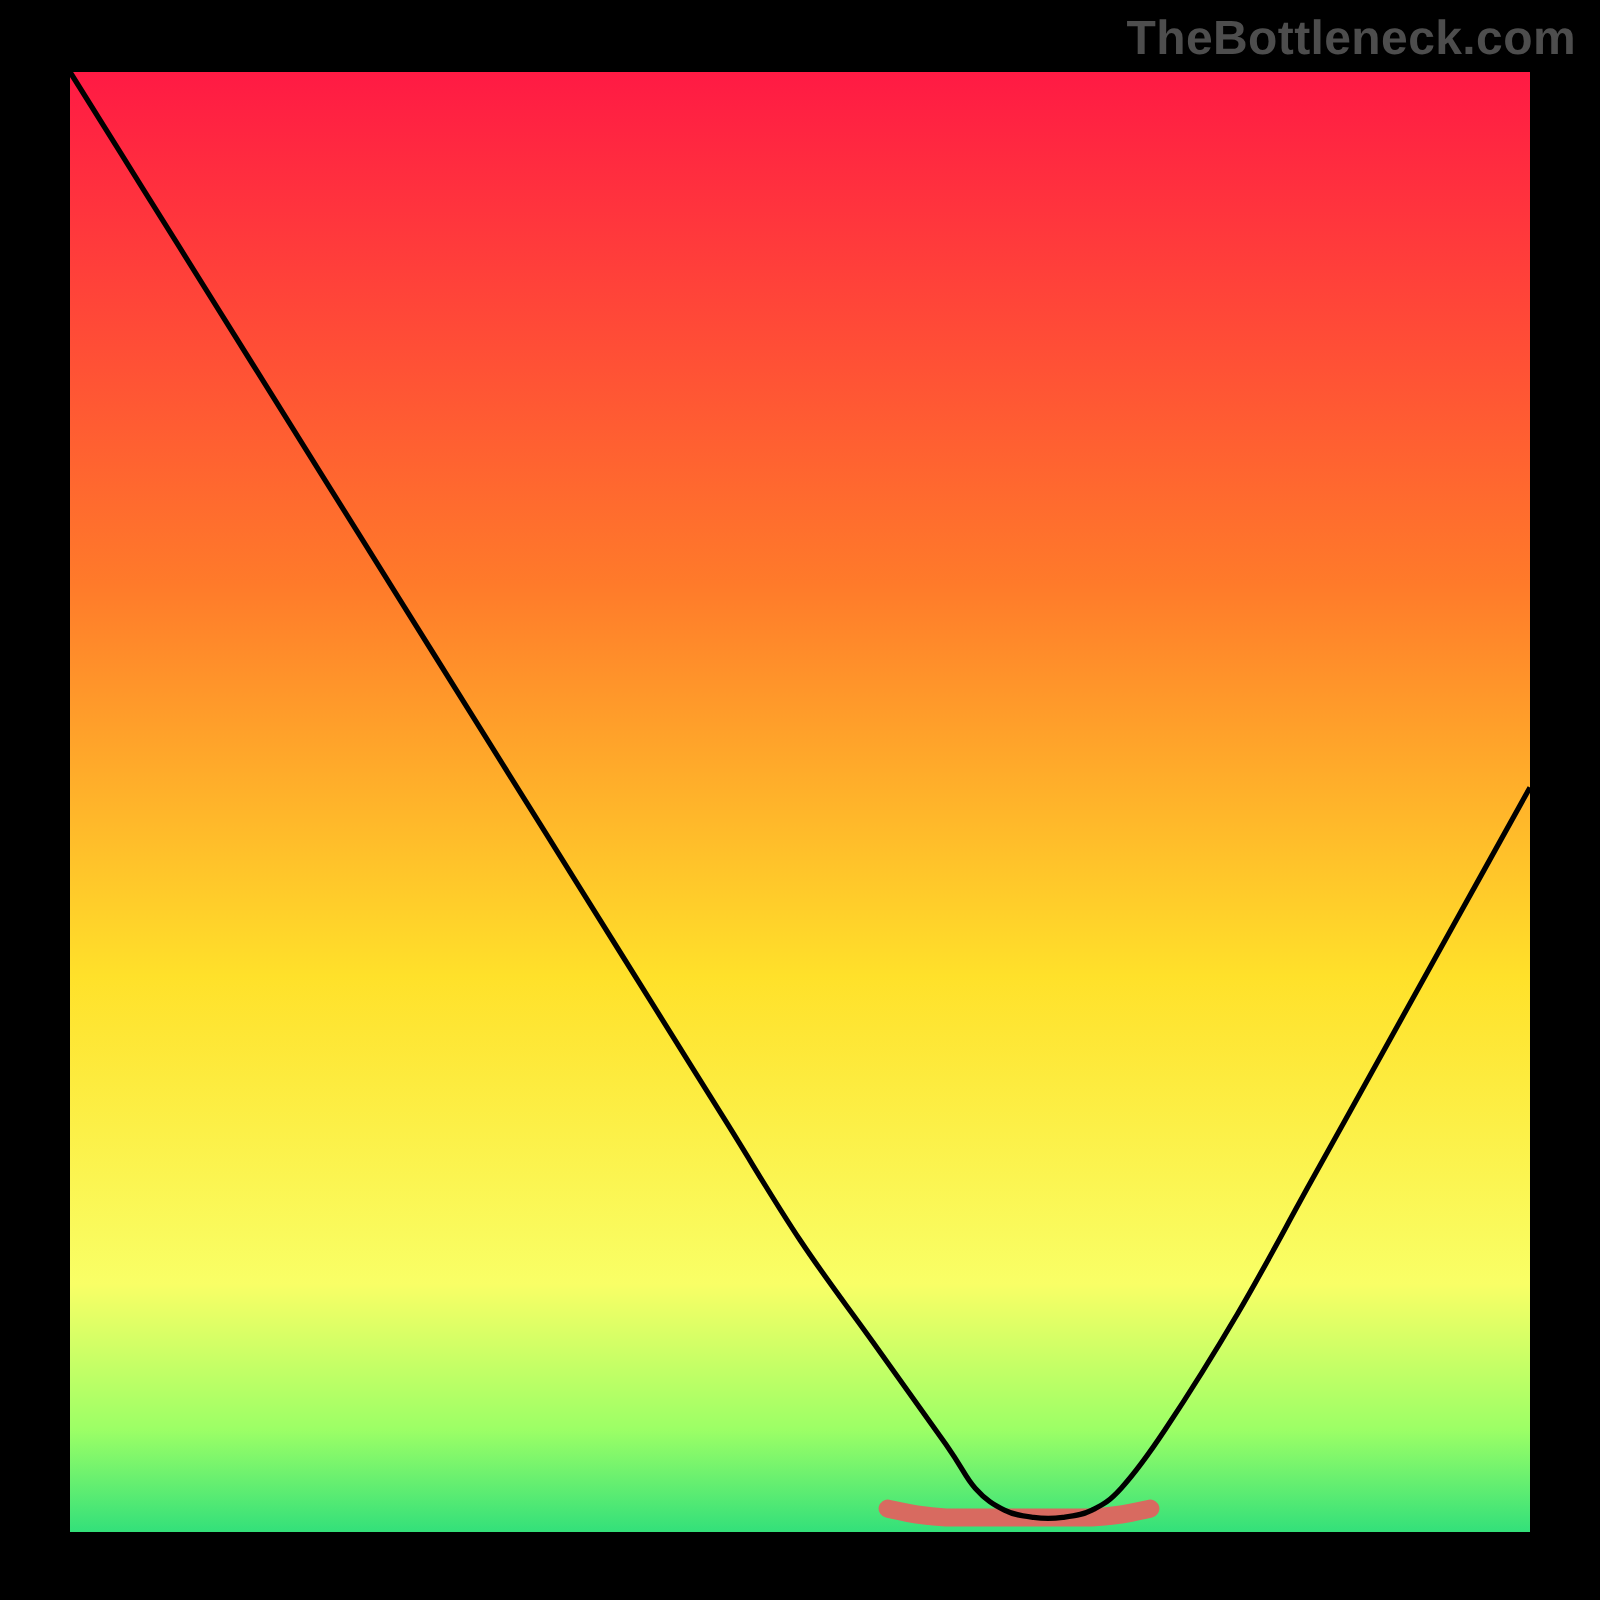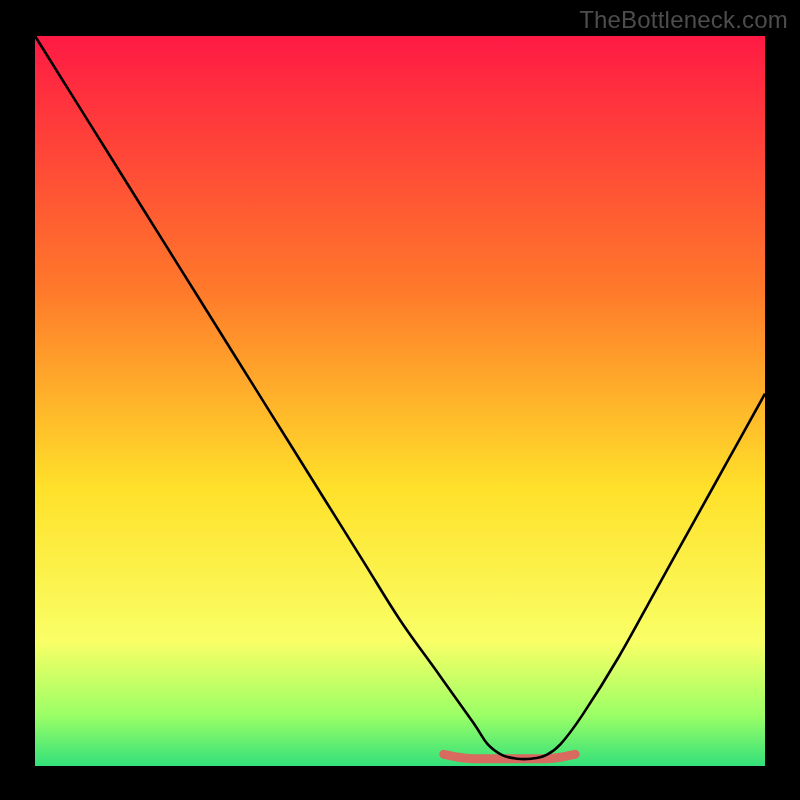--- a/index.html
+++ b/index.html
@@ -16,21 +16,21 @@
     left: 0; top: 0;
     width: 800px; height: 800px;
     background: #000;
   }
   .attribution {
     position: absolute;
     top: 6px;
     right: 12px;
     color: #4d4d4d;
     font-size: 24px;
-    font-weight: 400;
+    font-weight: 700;
     letter-spacing: 0.2px;
   }
   svg {
     position: absolute;
     left: 0; top: 0;
   }
 </style>
 </head>
 <body>
 

